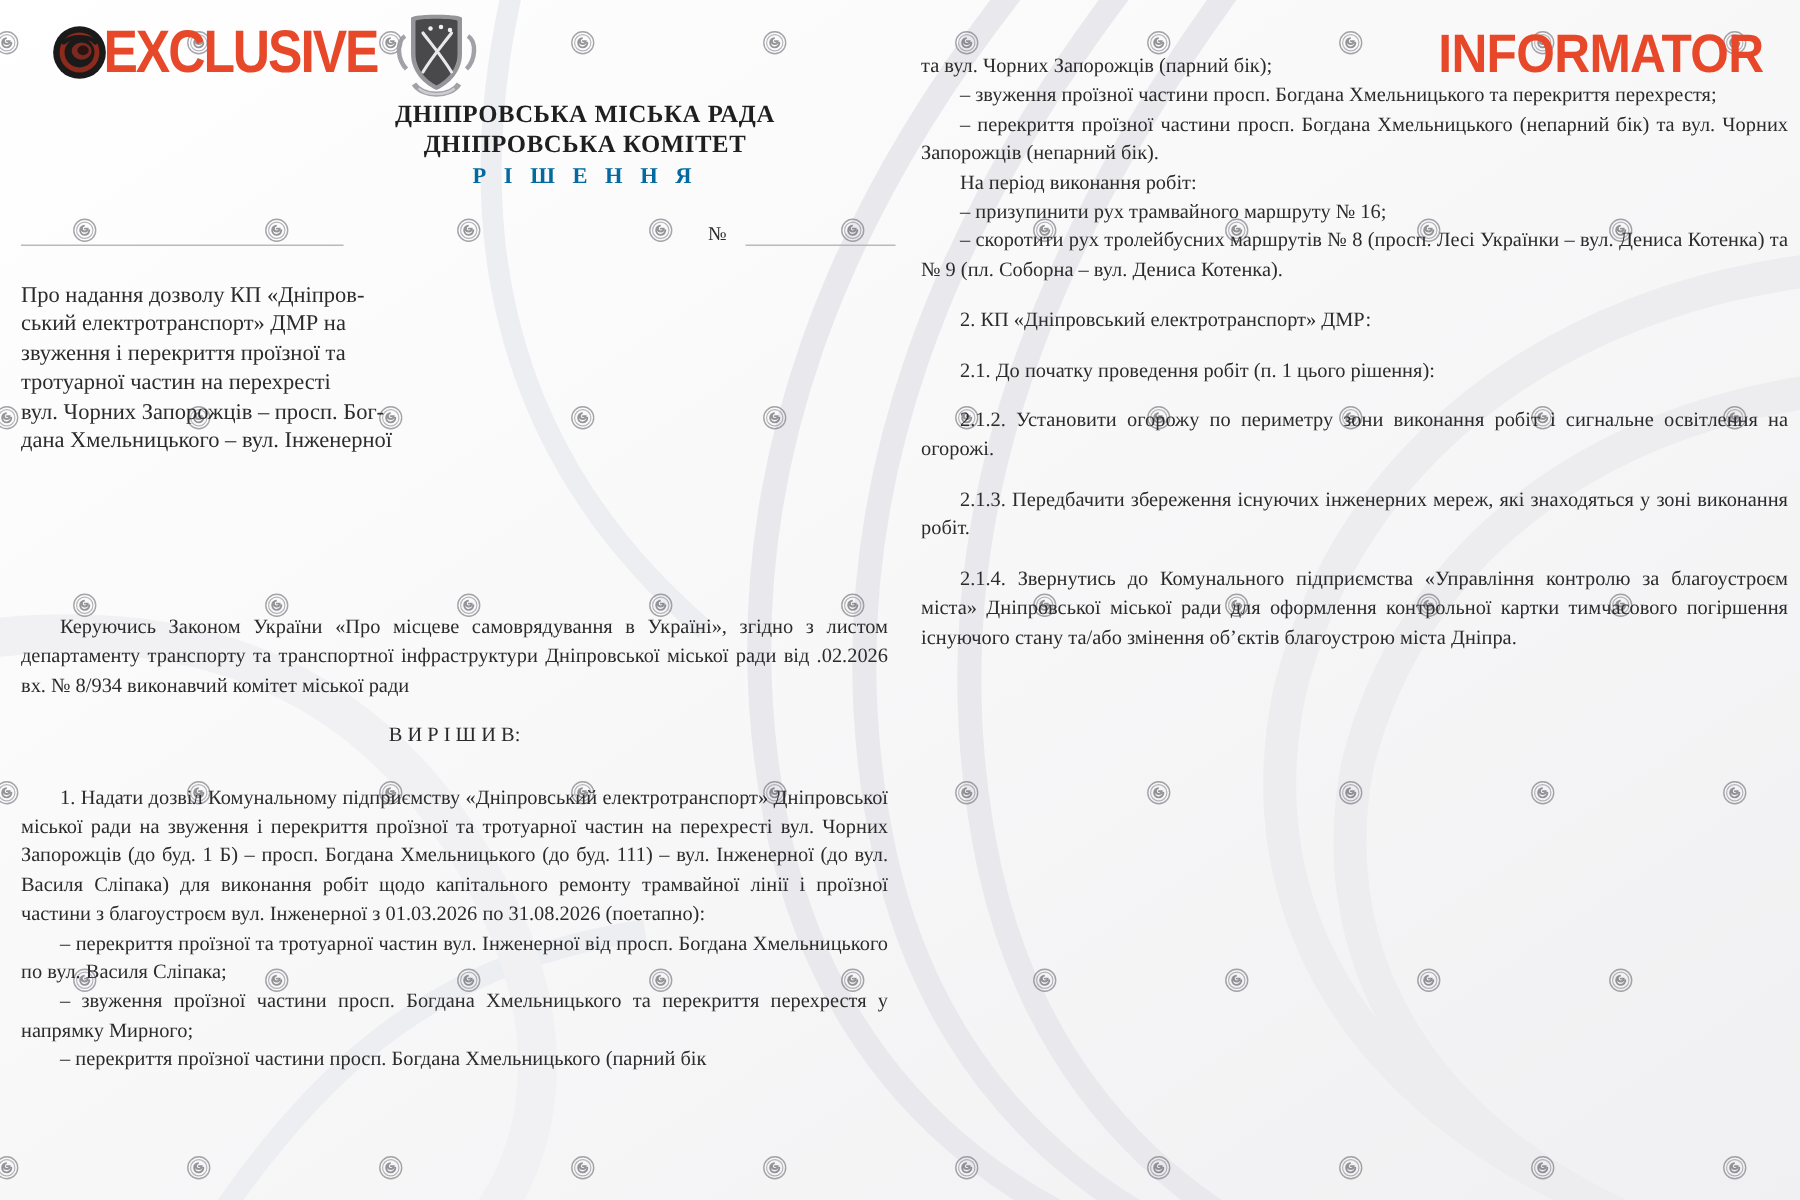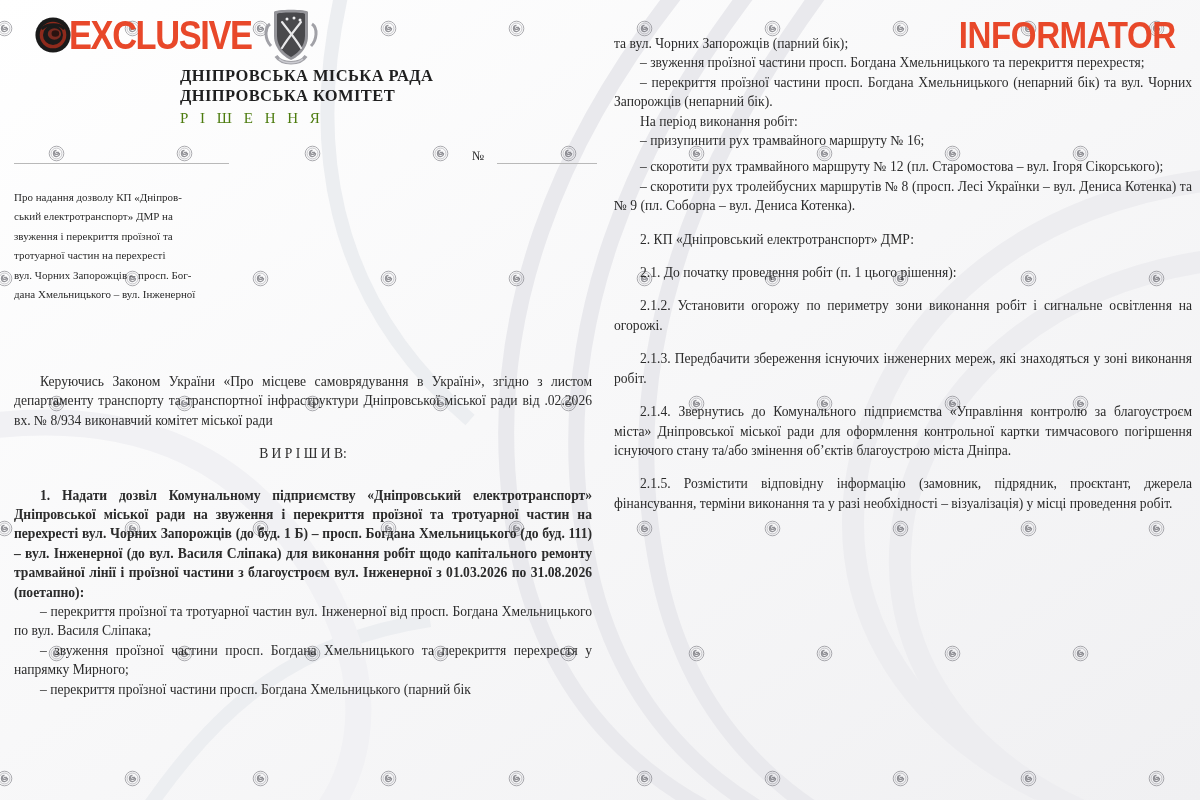--- a/index.html
+++ b/index.html
@@ -94,37 +94,37 @@
     z-index: 5;
   }
   .coat-of-arms svg { display:block; width:100%; height:100%; }
 
   
   .doc-header {
     position: absolute;
     left: 180px;
     top: 66px;
     width: 420px;
-    text-align: left;
+    text-align: center;
     z-index: 5;
   }
   .doc-header .org-line {
     font-size: 16.5px;
     line-height: 20px;
     font-weight: bold;
     letter-spacing: 0.4px;
     color: #1f1f1f;
     white-space: nowrap;
   }
   .doc-header .decision-word {
     margin-top: 4px;
     font-size: 15px;
-    font-weight: normal;
+    font-weight: bold;
     letter-spacing: 4px;
-    color: #4d7c0f;
+    color: #0369a1;
   }
 
   
   .rule-date {
     position: absolute;
     left: 14px;
     top: 163px;
     width: 215px;
     height: 1px;
     background: #b9b9b9;
@@ -151,36 +151,36 @@
   
   .col {
     position: absolute;
     top: 0;
     z-index: 5;
     font-size: 13.6px;
     line-height: 19.4px;
     text-align: justify;
     color: #2b2b2b;
   }
-  .col-left  { left: 14px;  width: 578px; }
+  .col-left  { left: 14px;  width: 578px; margin-top: 36px; }
   .col-right { left: 614px; width: 578px; }
 
   .col p { margin: 0; }
   .p-indent { text-indent: 26px; }
   .p-gap    { margin-top: 14px !important; }
   .p-gap-sm { margin-top: 7px !important; }
-  .p-gap-lg { margin-top: 22px !important; font-weight: bold; }
+  .p-gap-lg { margin-top: 22px !important; }
   .center   { text-align: center; text-indent: 0; }
 
   .subject-block {
     position: absolute;
     left: 14px;
     top: 188px;
     width: 270px;
-    font-size: 11px;
+    font-size: 15px;
     line-height: 19.4px;
     text-align: justify;
     z-index: 5;
     color: #2b2b2b;
   }
   .subject-block p { margin: 0; }
 
   .left-body  { position: absolute; left: 14px;  top: 372px; width: 578px; }
   .right-body { position: absolute; left: 614px; top: 34px;  width: 578px; }
 </style>
@@ -754,23 +754,21 @@
     <p class="p-indent">– звуження проїзної частини просп. Богдана Хмельницького та перекриття перехрестя у напрямку Мирного;</p>
     <p class="p-indent">– перекриття проїзної частини просп. Богдана Хмельницького (парний бік</p>
   </div>
 
   <div class="col col-right right-body">
     <p>та вул. Чорних Запорожців (парний бік);</p>
     <p class="p-indent">– звуження проїзної частини просп. Богдана Хмельницького та перекриття перехрестя;</p>
     <p class="p-indent">– перекриття проїзної частини просп. Богдана Хмельницького (непарний бік) та вул. Чорних Запорожців (непарний бік).</p>
     <p class="p-indent">На період виконання робіт:</p>
     <p class="p-indent">– призупинити рух трамвайного маршруту № 16;</p>
-    <p class="p-indent p-gap-sm">– скоротити рух трамвайного маршруту № 12 (пл. Старомостова – вул. Ігоря Сікорського);</p>
     <p class="p-indent">– скоротити рух тролейбусних маршрутів № 8 (просп. Лесі Українки – вул. Дениса Котенка) та № 9 (пл. Соборна – вул. Дениса Котенка).</p>
     <p class="p-indent p-gap">2. КП «Дніпровський електротранспорт» ДМР:</p>
     <p class="p-indent p-gap">2.1. До початку проведення робіт (п. 1 цього рішення):</p>
     <p class="p-indent p-gap">2.1.2. Установити огорожу по периметру зони виконання робіт і сигнальне освітлення на огорожі.</p>
     <p class="p-indent p-gap">2.1.3. Передбачити збереження існуючих інженерних мереж, які знаходяться у зоні виконання робіт.</p>
     <p class="p-indent p-gap">2.1.4. Звернутись до Комунального підприємства «Управління контролю за благоустроєм міста» Дніпровської міської ради для оформлення контрольної картки тимчасового погіршення існуючого стану та/або змінення об’єктів благоустрою міста Дніпра.</p>
-    <p class="p-indent p-gap">2.1.5. Розмістити відповідну інформацію (замовник, підрядник, проєктант, джерела фінансування, терміни виконання та у разі необхідності – візуалізація) у місці проведення робіт.</p>
   </div>
 
 </div>
 
 </body></html>

